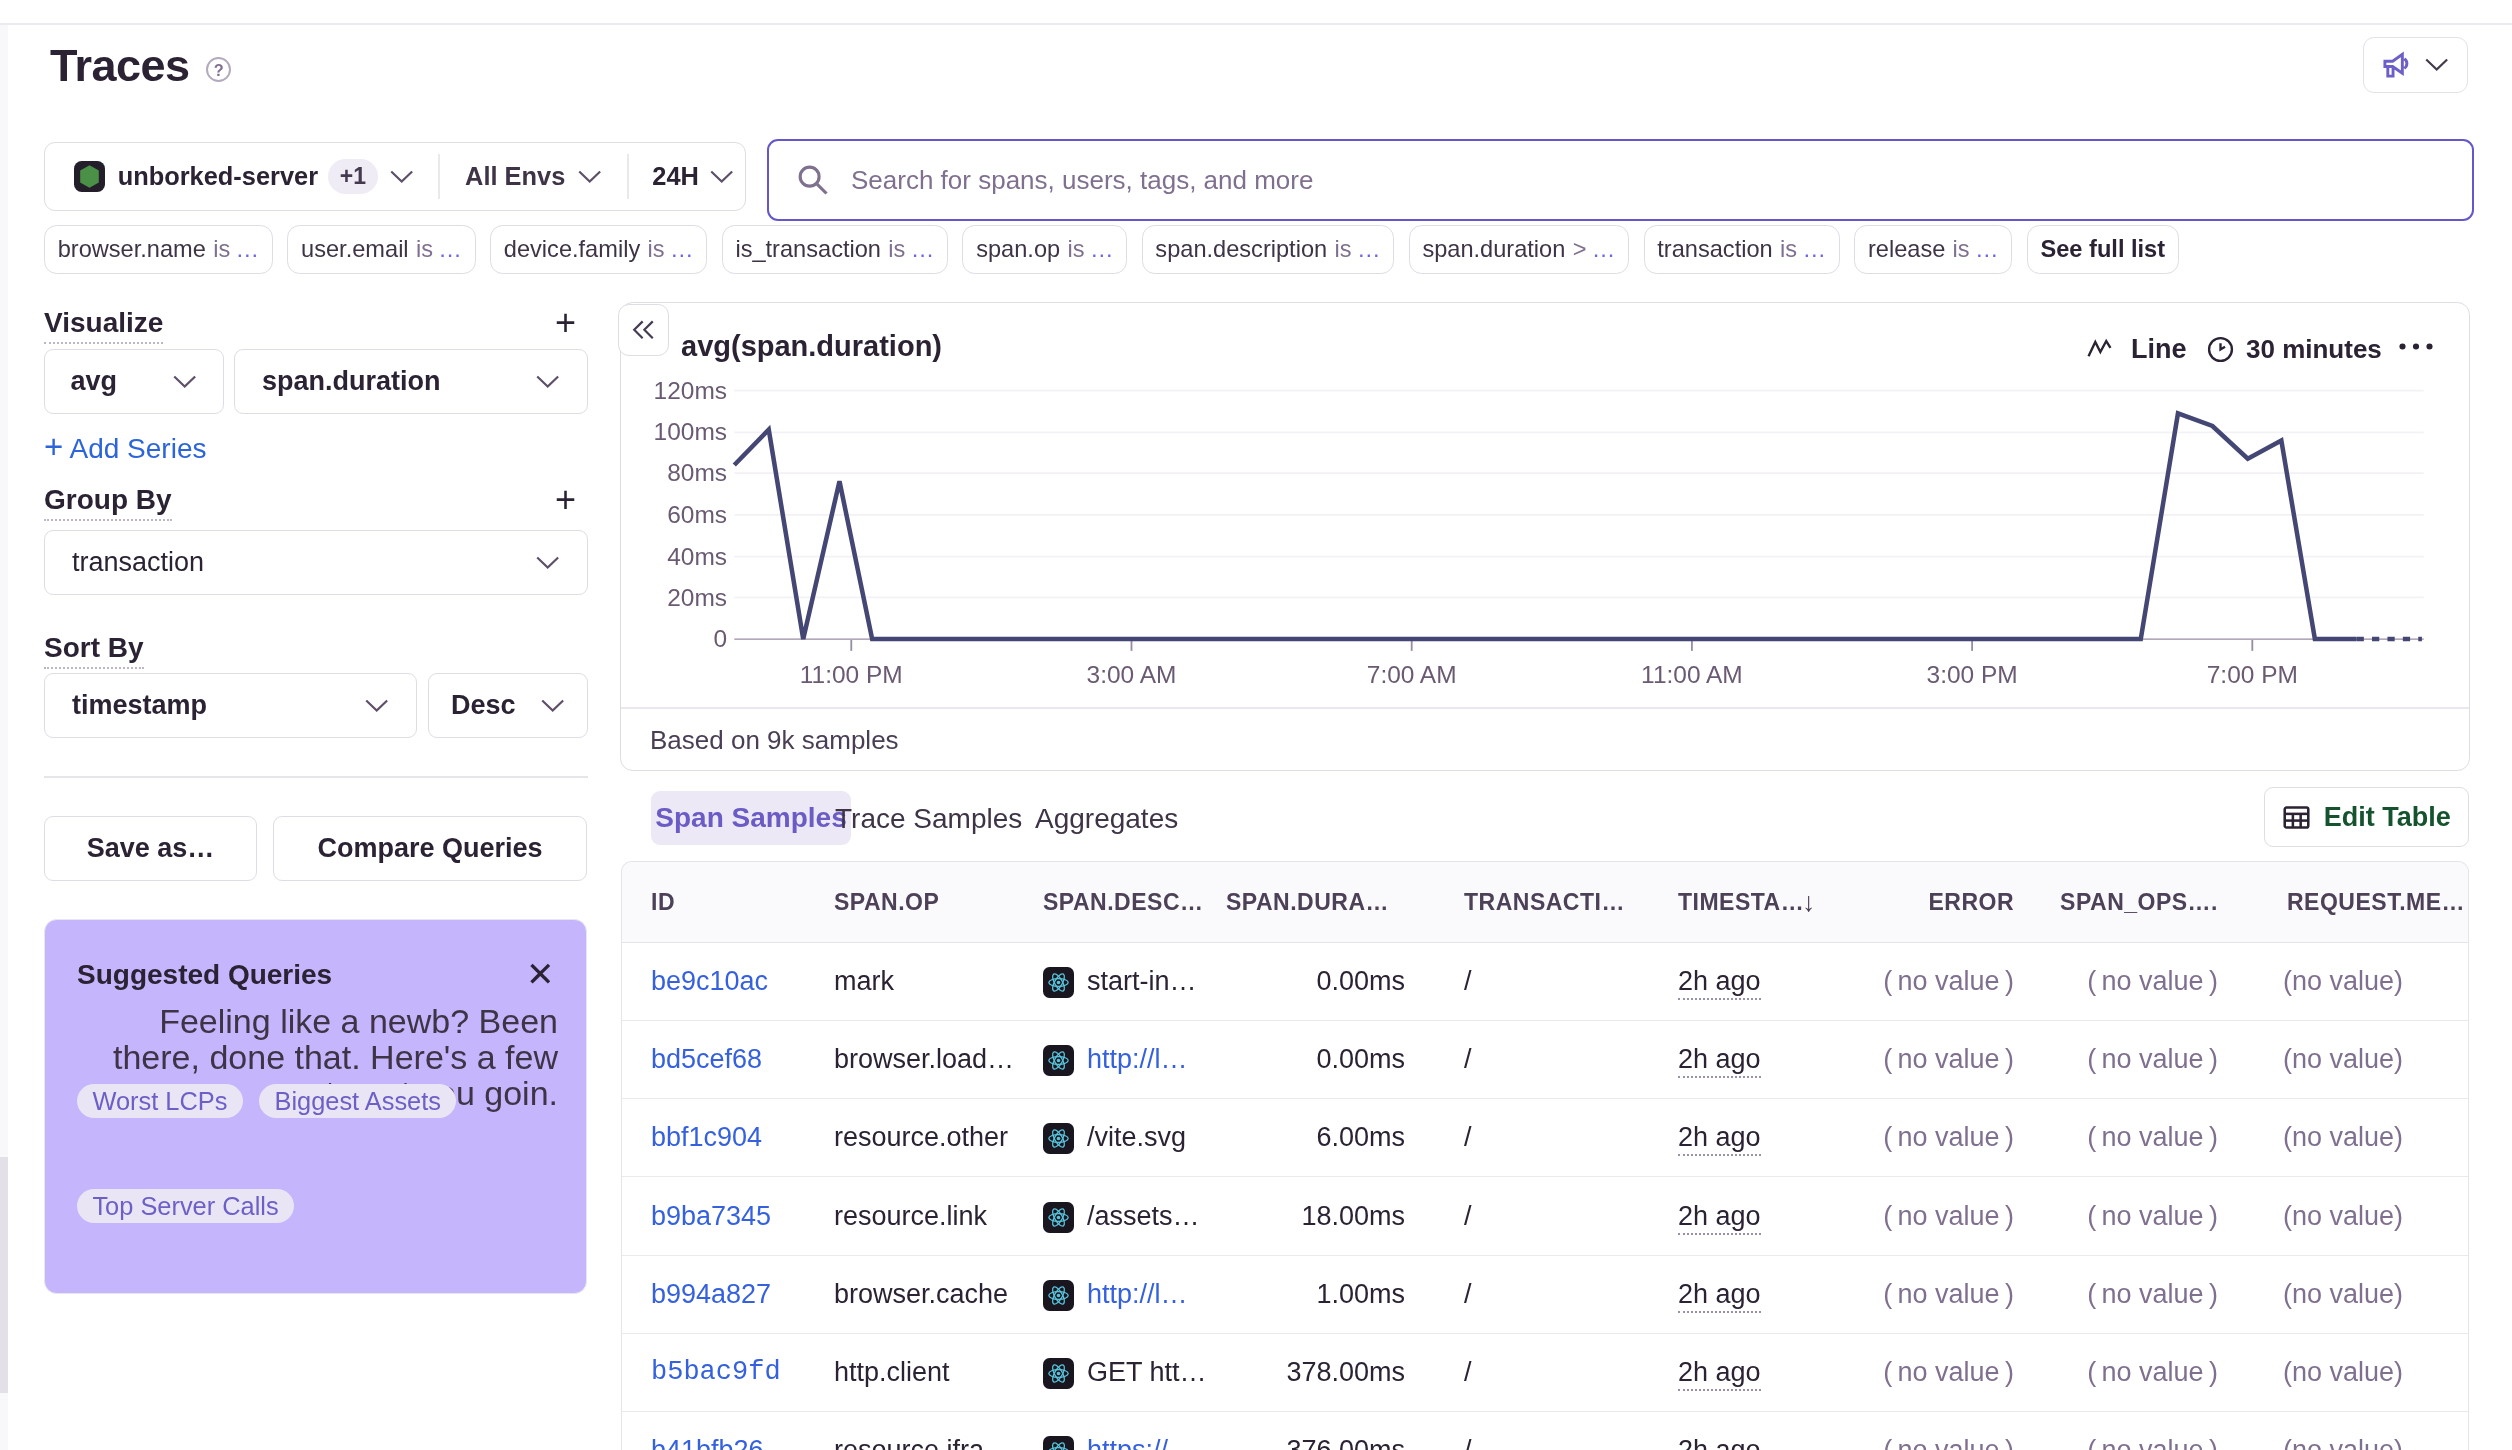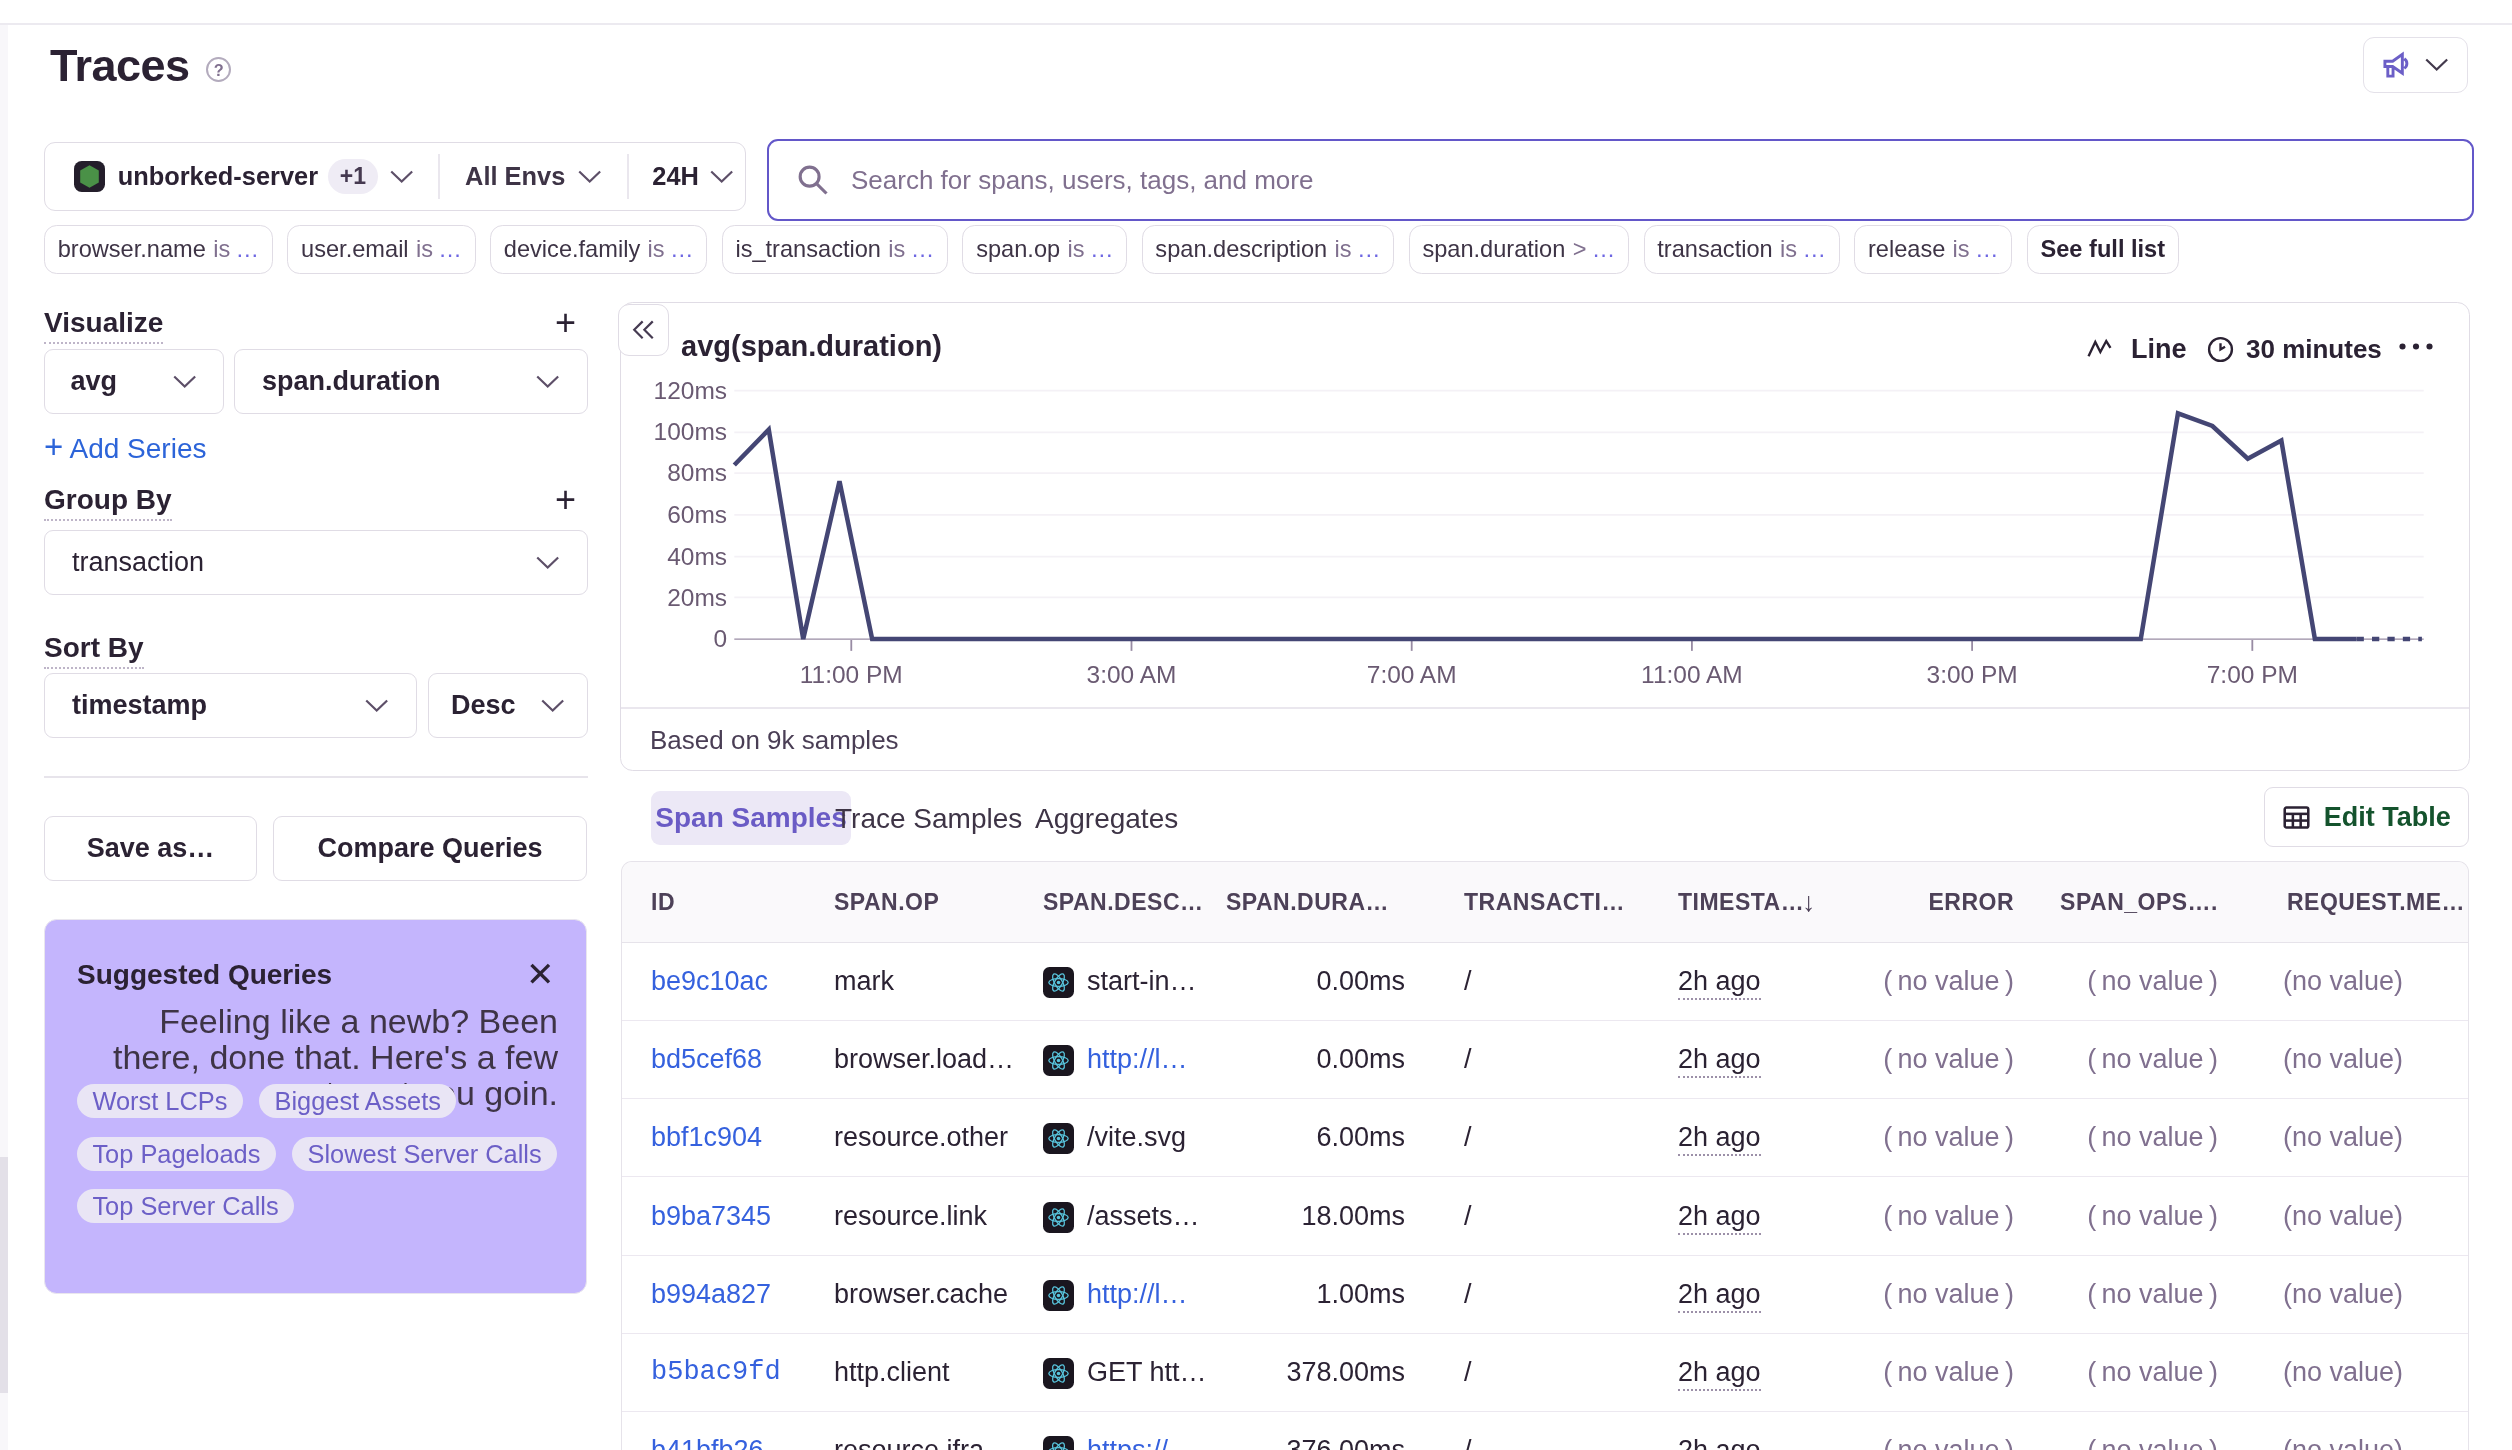--- a/index.html
+++ b/index.html
@@ -173,24 +173,20 @@
   <div class="abs btn" style="left:44px; top:816px; width:213px; height:65px;">Save as…</div>
   <div class="abs btn" style="left:273px; top:816px; width:314px; height:65px;">Compare Queries</div>
 
   <div class="abs" id="sugg">
     <div class="abs" style="left:32px; top:39px; font-size:28px; font-weight:700; color:#2b2233;">Suggested Queries</div>
     <div class="abs" style="left:481px; top:34px; font-size:34px; color:#2b2233;">✕</div>
     <div class="abs" style="left:32px; top:83px; width:481px; font-size:34px; line-height:36px; color:#3e3446;text-align:right;">Feeling like a newb? Been there, done that. Here's a few to get you goin.</div>
     <div class="abs" style="left:32px; top:164px; display:flex; gap:16.3px;">
       <span class="pchip">Worst LCPs</span>
         <span class="pchip">Biggest Assets</span>
-    </div>
-    <div class="abs" style="left:32px; top:217px; display:flex; gap:16.3px;">
-      <span class="pchip">Top Pageloads</span>
-        <span class="pchip">Slowest Server Calls</span>
     </div>
     <div class="abs" style="left:32px; top:269px; display:flex; gap:16.3px;">
       <span class="pchip">Top Server Calls</span>
     </div>
   </div>
 
   <div class="abs" id="chart"></div>
   <div class="abs" id="collapse">
       <svg width="27" height="23.6" viewBox="0 0 16 14" fill="none" stroke="#463b52" stroke-width="1.3">
         <path d="M7.5 2 L2.5 7 L7.5 12 M13.5 2 L8.5 7 L13.5 12"></path>

